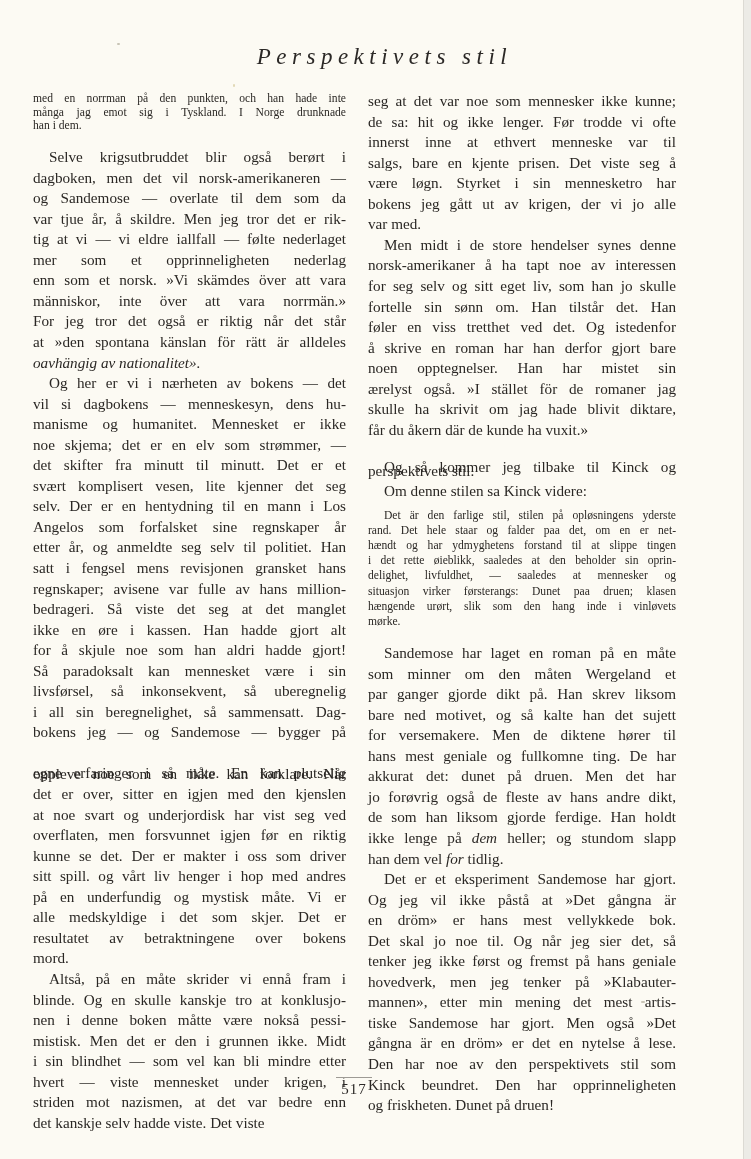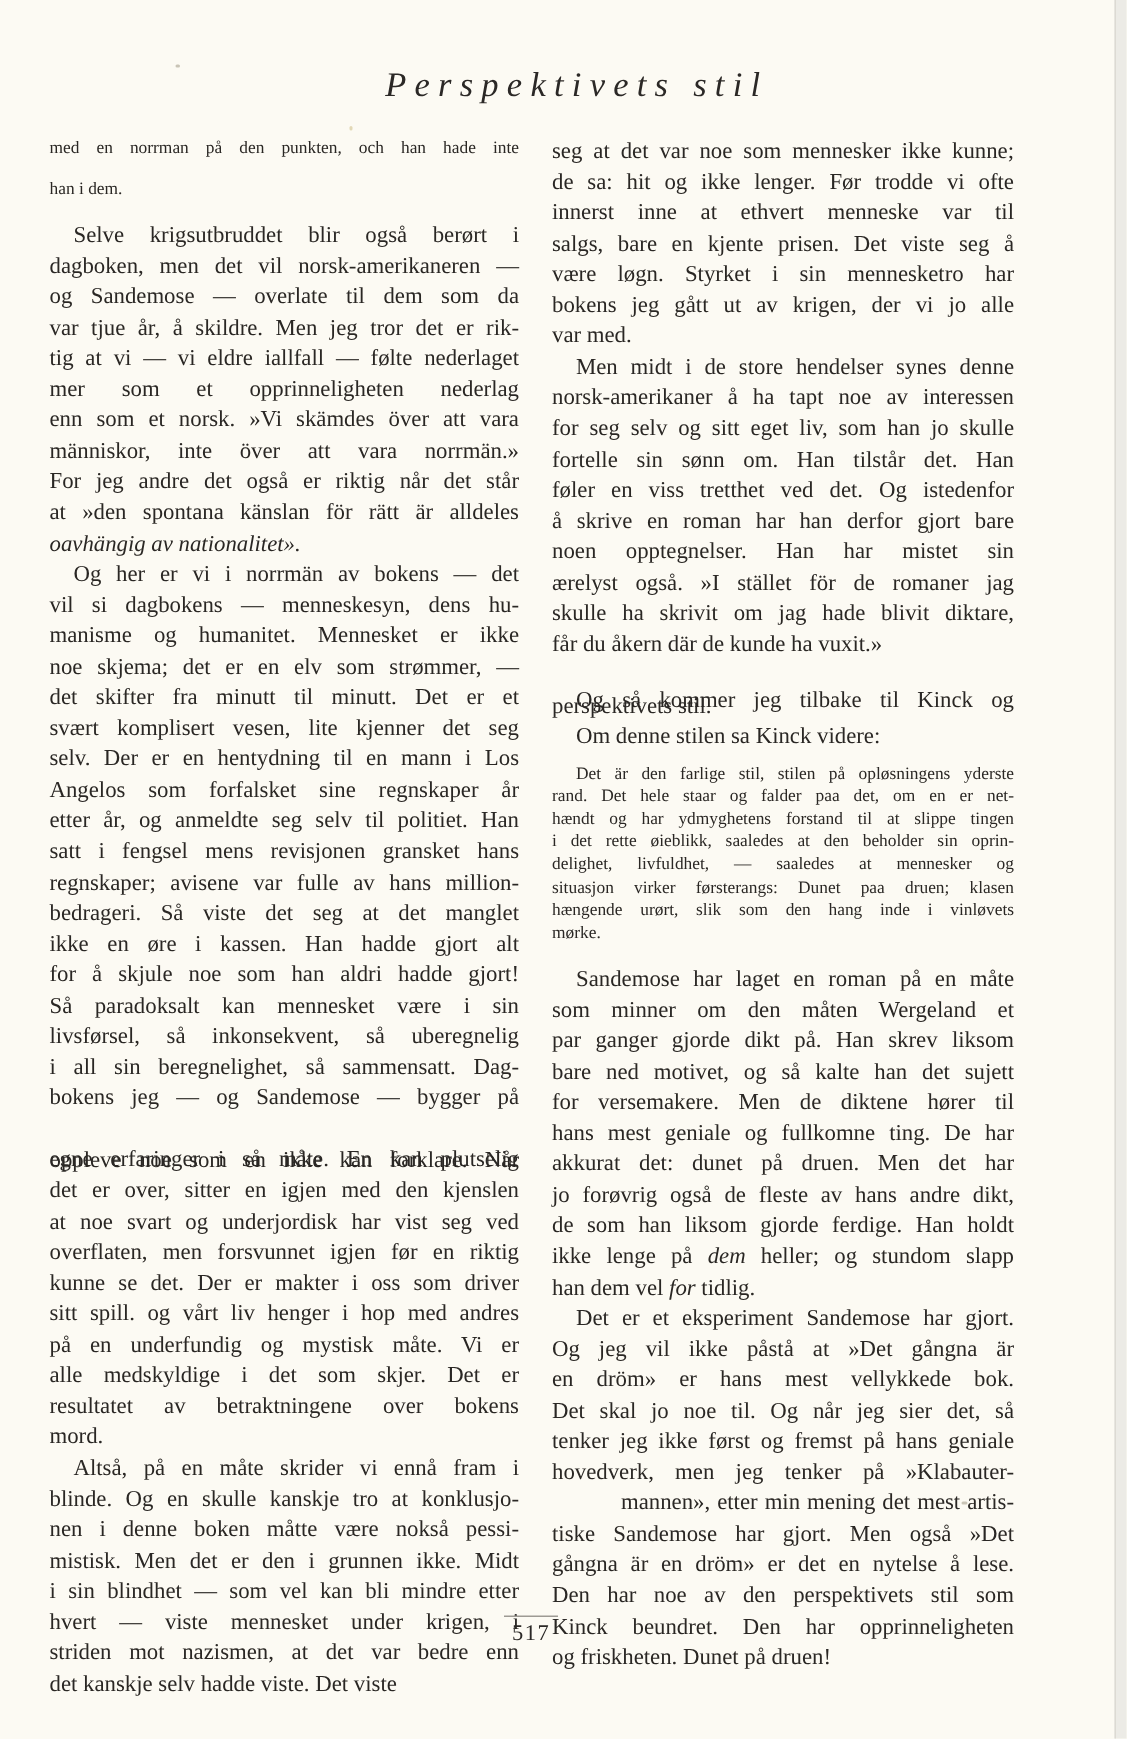--- a/index.html
+++ b/index.html
@@ -33,35 +33,36 @@
 </style>
 </head>
 <body>
 
 <div class="page-edge"></div>
 
 <div class="title">Perspektivets stil</div>
 
 <div class="col col-left" style="top:92px;height:920px;">
   <div class="ln sm" style="top:0px">med en norrman på den punkten, och han hade inte</div>
+  <div class="ln sm" style="top:13.5px">många jag emot sig i Tyskland. I Norge drunknade</div>
   <div class="ln sm last" style="top:27px">han i dem.</div>
 
   <div id="leftBody">
       <div class="ln ind" style="top: 55px;">Selve krigsutbruddet blir også berørt i</div>
       <div class="ln" style="top: 75.55px;">dagboken, men det vil norsk-amerikaneren —</div>
       <div class="ln" style="top: 96.1px;">og Sandemose — overlate til dem som da</div>
       <div class="ln" style="top: 116.65px;">var tjue år, å skildre. Men jeg tror det er rik-</div>
       <div class="ln" style="top: 137.2px;">tig at vi — vi eldre iallfall — følte nederlaget</div>
       <div class="ln" style="top: 157.75px;">mer som et opprinneligheten nederlag</div>
       <div class="ln" style="top: 178.3px;">enn som et norsk. »Vi skämdes över att vara</div>
       <div class="ln" style="top: 198.85px;">människor, inte över att vara norrmän.»</div>
-      <div class="ln" style="top: 219.4px;">For jeg andre det også er riktig når det står</div>
+      <div class="ln" style="top: 219.4px;">For jeg tror det også er riktig når det står</div>
       <div class="ln" style="top: 239.95px;">at »den spontana känslan för rätt är alldeles</div>
       <div class="ln last" style="top: 260.5px; font-style: italic;">oavhängig av nationalitet».</div>
-      <div class="ln ind" style="top: 281.05px;">Og her er vi i norrmän av bokens — det</div>
+      <div class="ln ind" style="top: 281.05px;">Og her er vi i nærheten av bokens — det</div>
       <div class="ln" style="top: 301.6px;">vil si dagbokens — menneskesyn, dens hu-</div>
       <div class="ln" style="top: 322.15px;">manisme og humanitet. Mennesket er ikke</div>
       <div class="ln" style="top: 342.7px;">noe skjema; det er en elv som strømmer, —</div>
       <div class="ln" style="top: 363.25px;">det skifter fra minutt til minutt. Det er et</div>
       <div class="ln" style="top: 383.8px;">svært komplisert vesen, lite kjenner det seg</div>
       <div class="ln" style="top: 404.35px;">selv. Der er en hentydning til en mann i Los</div>
       <div class="ln" style="top: 424.9px;">Angelos som forfalsket sine regnskaper år</div>
       <div class="ln" style="top: 445.45px;">etter år, og anmeldte seg selv til politiet. Han</div>
       <div class="ln" style="top: 466px;">satt i fengsel mens revisjonen gransket hans</div>
       <div class="ln" style="top: 486.55px;">regnskaper; avisene var fulle av hans million-</div>
@@ -138,21 +139,21 @@
       <div class="ln" style="top: 695.85px;">jo forøvrig også de fleste av hans andre dikt,</div>
       <div class="ln" style="top: 716.4px;">de som han liksom gjorde ferdige. Han holdt</div>
       <div class="ln" style="top: 736.95px;"><span>ikke lenge på </span><em>dem</em><span> heller; og stundom slapp</span></div>
       <div class="ln last" style="top: 757.5px;"><span>han dem vel </span><em>for</em><span> tidlig.</span></div>
       <div class="ln ind" style="top: 778.05px;">Det er et eksperiment Sandemose har gjort.</div>
       <div class="ln" style="top: 798.6px;">Og jeg vil ikke påstå at »Det gångna är</div>
       <div class="ln" style="top: 819.15px;">en dröm» er hans mest vellykkede bok.</div>
       <div class="ln" style="top: 839.7px;">Det skal jo noe til. Og når jeg sier det, så</div>
       <div class="ln" style="top: 860.25px;">tenker jeg ikke først og fremst på hans geniale</div>
       <div class="ln" style="top: 880.8px;">hovedverk, men jeg tenker på »Klabauter-</div>
-      <div class="ln" style="top: 901.35px; margin-left: 46px;">mannen», etter min mening det mest artis-</div>
+      <div class="ln" style="top: 901.35px;">mannen», etter min mening det mest artis-</div>
       <div class="ln" style="top: 921.9px;">tiske Sandemose har gjort. Men også »Det</div>
       <div class="ln" style="top: 942.45px;">gångna är en dröm» er det en nytelse å lese.</div>
       <div class="ln" style="top: 963px;">Den har noe av den perspektivets stil som</div>
       <div class="ln" style="top: 983.55px;">Kinck beundret. Den har opprinneligheten</div>
       <div class="ln last" style="top: 1004.1px;">og friskheten. Dunet på druen!</div>
     </div>
 </div>
 
 <div class="folio-rule"></div>
 <div class="folio">517</div>

